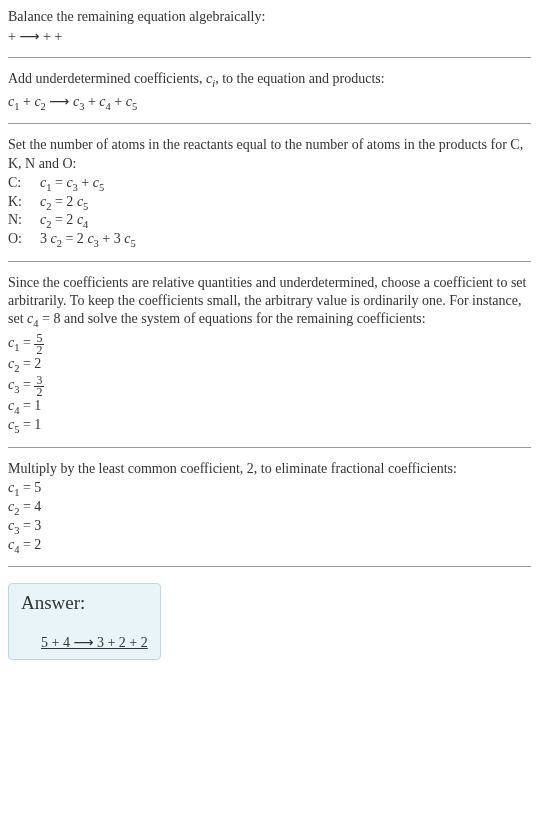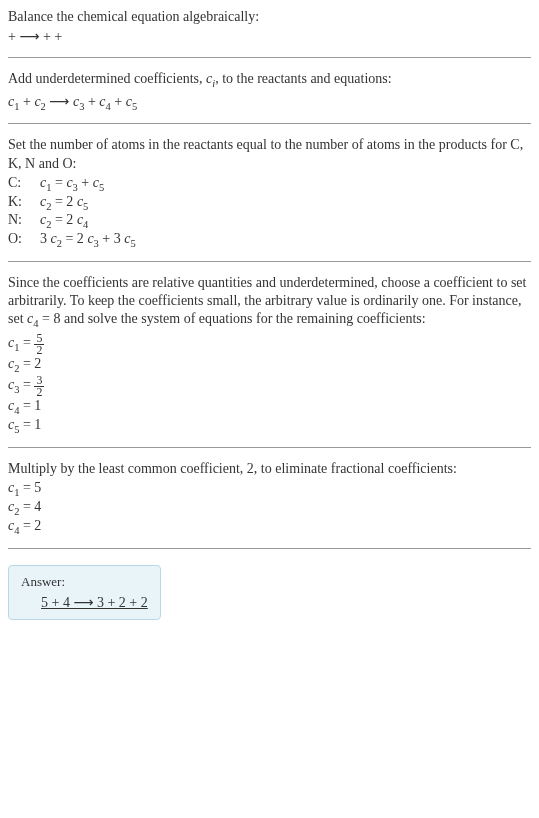--- a/index.html
+++ b/index.html
@@ -87,43 +87,43 @@
     .answer-box {
       background: #e8f4f8;
       border: 1px solid #b8d8e8;
       border-radius: 4px;
       padding: 8px 12px;
       display: inline-block;
       margin-top: 4px;
     }
     
     .answer-label {
-      font-size: 13px;
-      margin-bottom: 4px;
+      font-size: 19px;
+      margin-bottom: 20px;
     }
     
     .answer-eq {
       padding-left: 20px;
       font-size: 14px;
       text-decoration: underline;
     }
   </style>
 </head>
 <body>
 
 <div class="section">
-  <div class="section-text">Balance the chemical equation algebraically:</div>
+  <div class="section-text">Balance the remaining equation algebraically:</div>
   <div class="equation-line"> +  ⟶  +  + </div>
 </div>
 
 <hr class="divider">
 
 <div class="section">
   <div class="section-text">
-    <span>Add underdetermined coefficients, </span><span class="italic">c</span><span class="italic sub">i</span><span>, to the reactants and equations:</span>
+    <span>Add underdetermined coefficients, </span><span class="italic">c</span><span class="italic sub">i</span><span>, to the equation and products:</span>
   </div>
   <div class="equation-line">
     <span class="italic">c</span><span class="sub">1</span><span> + </span><span class="italic">c</span><span class="sub">2</span><span>  ⟶ </span><span class="italic">c</span><span class="sub">3</span><span> + </span><span class="italic">c</span><span class="sub">4</span><span> + </span><span class="italic">c</span><span class="sub">5</span>
   </div>
 </div>
 
 <hr class="divider">
 
 <div class="section">
   <div class="section-text">Set the number of atoms in the reactants equal to the number of atoms in the products for C, K, N and O:</div>
@@ -170,20 +170,21 @@
   </div>
 </div>
 
 <hr class="divider">
 
 <div class="section">
   <div class="section-text">Multiply by the least common coefficient, 2, to eliminate fractional coefficients:</div>
   <div id="multiply-lines">
       <div class="coeff-line"><span class="italic">c</span><span class="sub">1</span><span> = 5</span></div>
       <div class="coeff-line"><span class="italic">c</span><span class="sub">2</span><span> = 4</span></div>
+      <div class="coeff-line"><span class="italic">c</span><span class="sub">3</span><span> = 3</span></div>
       <div class="coeff-line"><span class="italic">c</span><span class="sub">4</span><span> = 2</span></div>
     </div>
 </div>
 
 <hr class="divider">
 
 <div class="section">
   <div class="answer-box">
     <div class="answer-label">Answer:</div>
     <div class="answer-eq">5  + 4  ⟶ 3  + 2  + 2 </div>

